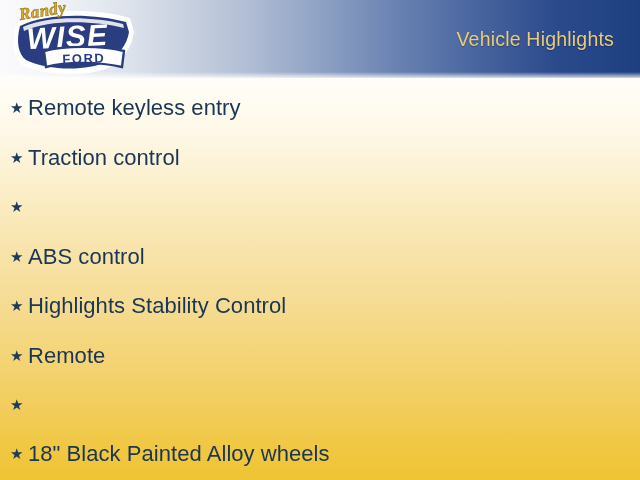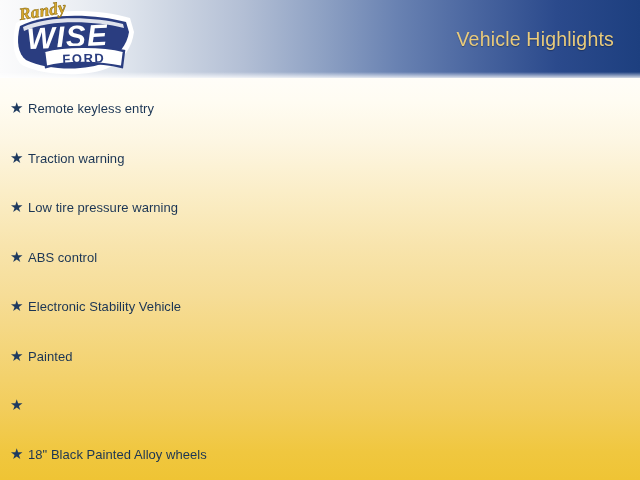--- a/index.html
+++ b/index.html
@@ -90,21 +90,21 @@
   .hl-star {
     width:18px;
     font-size:15px;
     line-height:1;
     color:#1e3a5f;
     text-align:left;
     flex:0 0 auto;
     margin-top:-1px;
   }
   .hl-label {
-    font-size:13px;
+    font-size:22px;
     color:#1b3554;
     letter-spacing:0.05px;
     flex:0 0 auto;
   }
   
   .hl-item.r0 { top:18px; }
   .hl-item.r1 { top:68px; }
   .hl-item.r2 { top:117px; }
   .hl-item.r3 { top:167px; }
   .hl-item.r4 { top:216px; }
@@ -147,41 +147,40 @@
   <div id="highlights-panel">
     <ul id="highlights-list">
 
       <li class="hl-item r0">
         <span class="hl-star">★</span>
         <span class="hl-label">Remote keyless entry</span>
       </li>
 
       <li class="hl-item r1">
         <span class="hl-star">★</span>
-        <span class="hl-label">Traction warning</span>
+        <span class="hl-label">Traction control</span>
       </li>
 
       <li class="hl-item r2">
         <span class="hl-star">★</span>
-        <span class="hl-label">Low tire pressure warning</span>
       </li>
 
       <li class="hl-item r3">
         <span class="hl-star">★</span>
         <span class="hl-label">ABS control</span>
       </li>
 
       <li class="hl-item r4">
         <span class="hl-star">★</span>
-        <span class="hl-label">Electronic Stability Vehicle</span>
+        <span class="hl-label">Highlights Stability Control</span>
       </li>
 
       <li class="hl-item r5">
         <span class="hl-star">★</span>
-        <span class="hl-label">Painted</span>
+        <span class="hl-label">Remote</span>
       </li>
 
       <li class="hl-item r6">
         <span class="hl-star">★</span>
       </li>
 
       <li class="hl-item r7">
         <span class="hl-star">★</span>
         <span class="hl-label">18" Black Painted Alloy wheels</span>
       </li>

